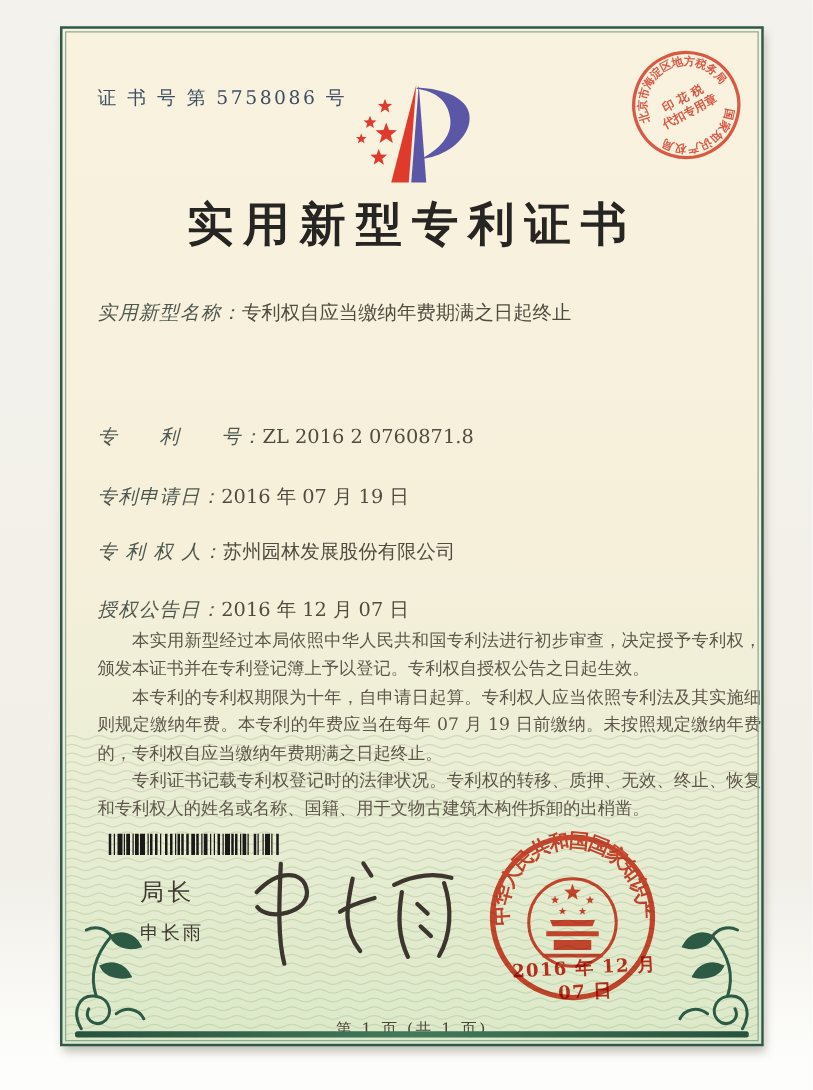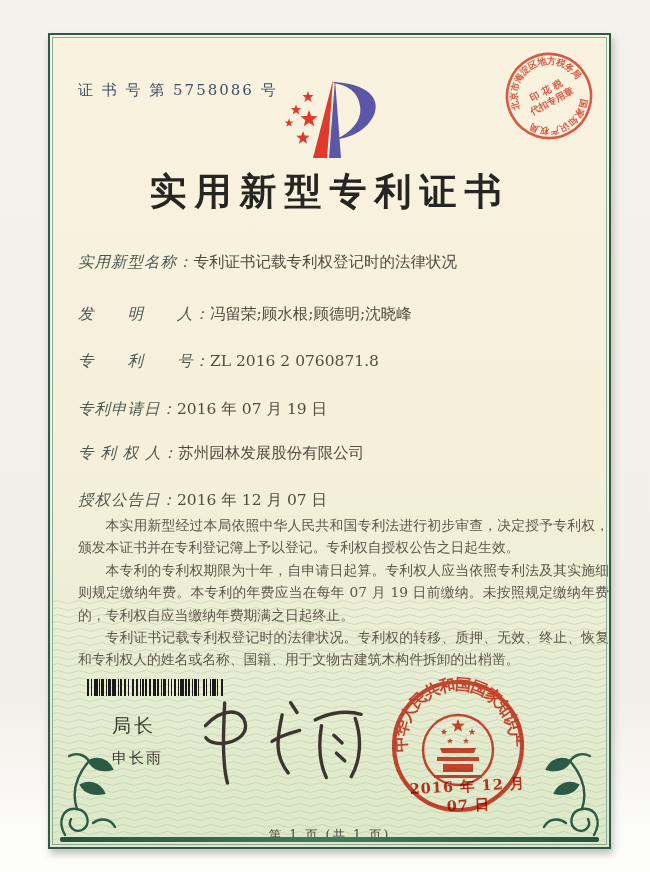--- a/index.html
+++ b/index.html
@@ -2,21 +2,21 @@
 <html><head>
 <meta charset="utf-8">
 <style>
   html,body{margin:0;padding:0;}
   body{
     width:650px;height:872px;position:relative;overflow:hidden;
     background:linear-gradient(180deg,#f4f2ec 0%,#f1efe8 80%,#fdfdfb 97%);
     font-family:"DejaVu Serif","Liberation Serif",serif;
   }
   .cert{
-    position:absolute;left:48px;top:33px;width:559px;height:812px;
+    position:absolute;left:48px;top:21px;width:559px;height:812px;
     border:2px solid #2f5a49;
     background:linear-gradient(180deg,#f8f2df 0%,#f6f0db 52%,#eceed6 72%,#e1eacd 92%,#dde8c9 100%);
     box-shadow:2px 5px 7px rgba(110,105,90,.4);
   }
   .cert::before{
     content:'';position:absolute;inset:2px;border:1px solid #8aab97;pointer-events:none;z-index:5;
   }
   .abs{position:absolute;}
   
   .cert-no{
@@ -96,22 +96,21 @@
     </text>
     <text font-size="9" fill="#d4452f" font-weight="600">
       <textPath href="#taxBottom" startOffset="18" textLength="66">国家知识产权局</textPath>
     </text>
     <text x="55" y="52" text-anchor="middle" font-size="9.5" font-weight="700" fill="#d4452f">印 花 税</text>
     <text x="55" y="64" text-anchor="middle" font-size="9.5" font-weight="700" fill="#d4452f">代扣专用章</text>
   </svg>
 
   <div class="abs title">实用新型专利证书</div>
 
-  <div class="abs field f0"><span class="lbl">实用新型名称：</span><span>专利证书记载专利权登记时的法律状况</span></div>
-  <div class="abs field f1"><span class="lbl">发　　明　　人：</span><span>冯留荣;顾水根;顾德明;沈晓峰</span></div>
+  <div class="abs field f0"><span class="lbl">实用新型名称：</span><span>专利权自应当缴纳年费期满之日起终止</span></div>
   <div class="abs field f2"><span class="lbl">专　　利　　号：</span><span>ZL 2016 2 0760871.8</span></div>
   <div class="abs field f3"><span class="lbl">专利申请日：</span><span>2016 年 07 月 19 日</span></div>
   <div class="abs field f4"><span class="lbl">专 利 权 人：</span><span>苏州园林发展股份有限公司</span></div>
   <div class="abs field f5"><span class="lbl">授权公告日：</span><span>2016 年 12 月 07 日</span></div>
 
   <div class="abs body-text">
     <p>本实用新型经过本局依照中华人民共和国专利法进行初步审查，决定授予专利权，颁发本证书并在专利登记簿上予以登记。专利权自授权公告之日起生效。</p>
     <p>本专利的专利权期限为十年，自申请日起算。专利权人应当依照专利法及其实施细则规定缴纳年费。本专利的年费应当在每年 07 月 19 日前缴纳。未按照规定缴纳年费的，专利权自应当缴纳年费期满之日起终止。</p>
     <p>专利证书记载专利权登记时的法律状况。专利权的转移、质押、无效、终止、恢复和专利权人的姓名或名称、国籍、用于文物古建筑木构件拆卸的出梢凿。</p>
   </div>

